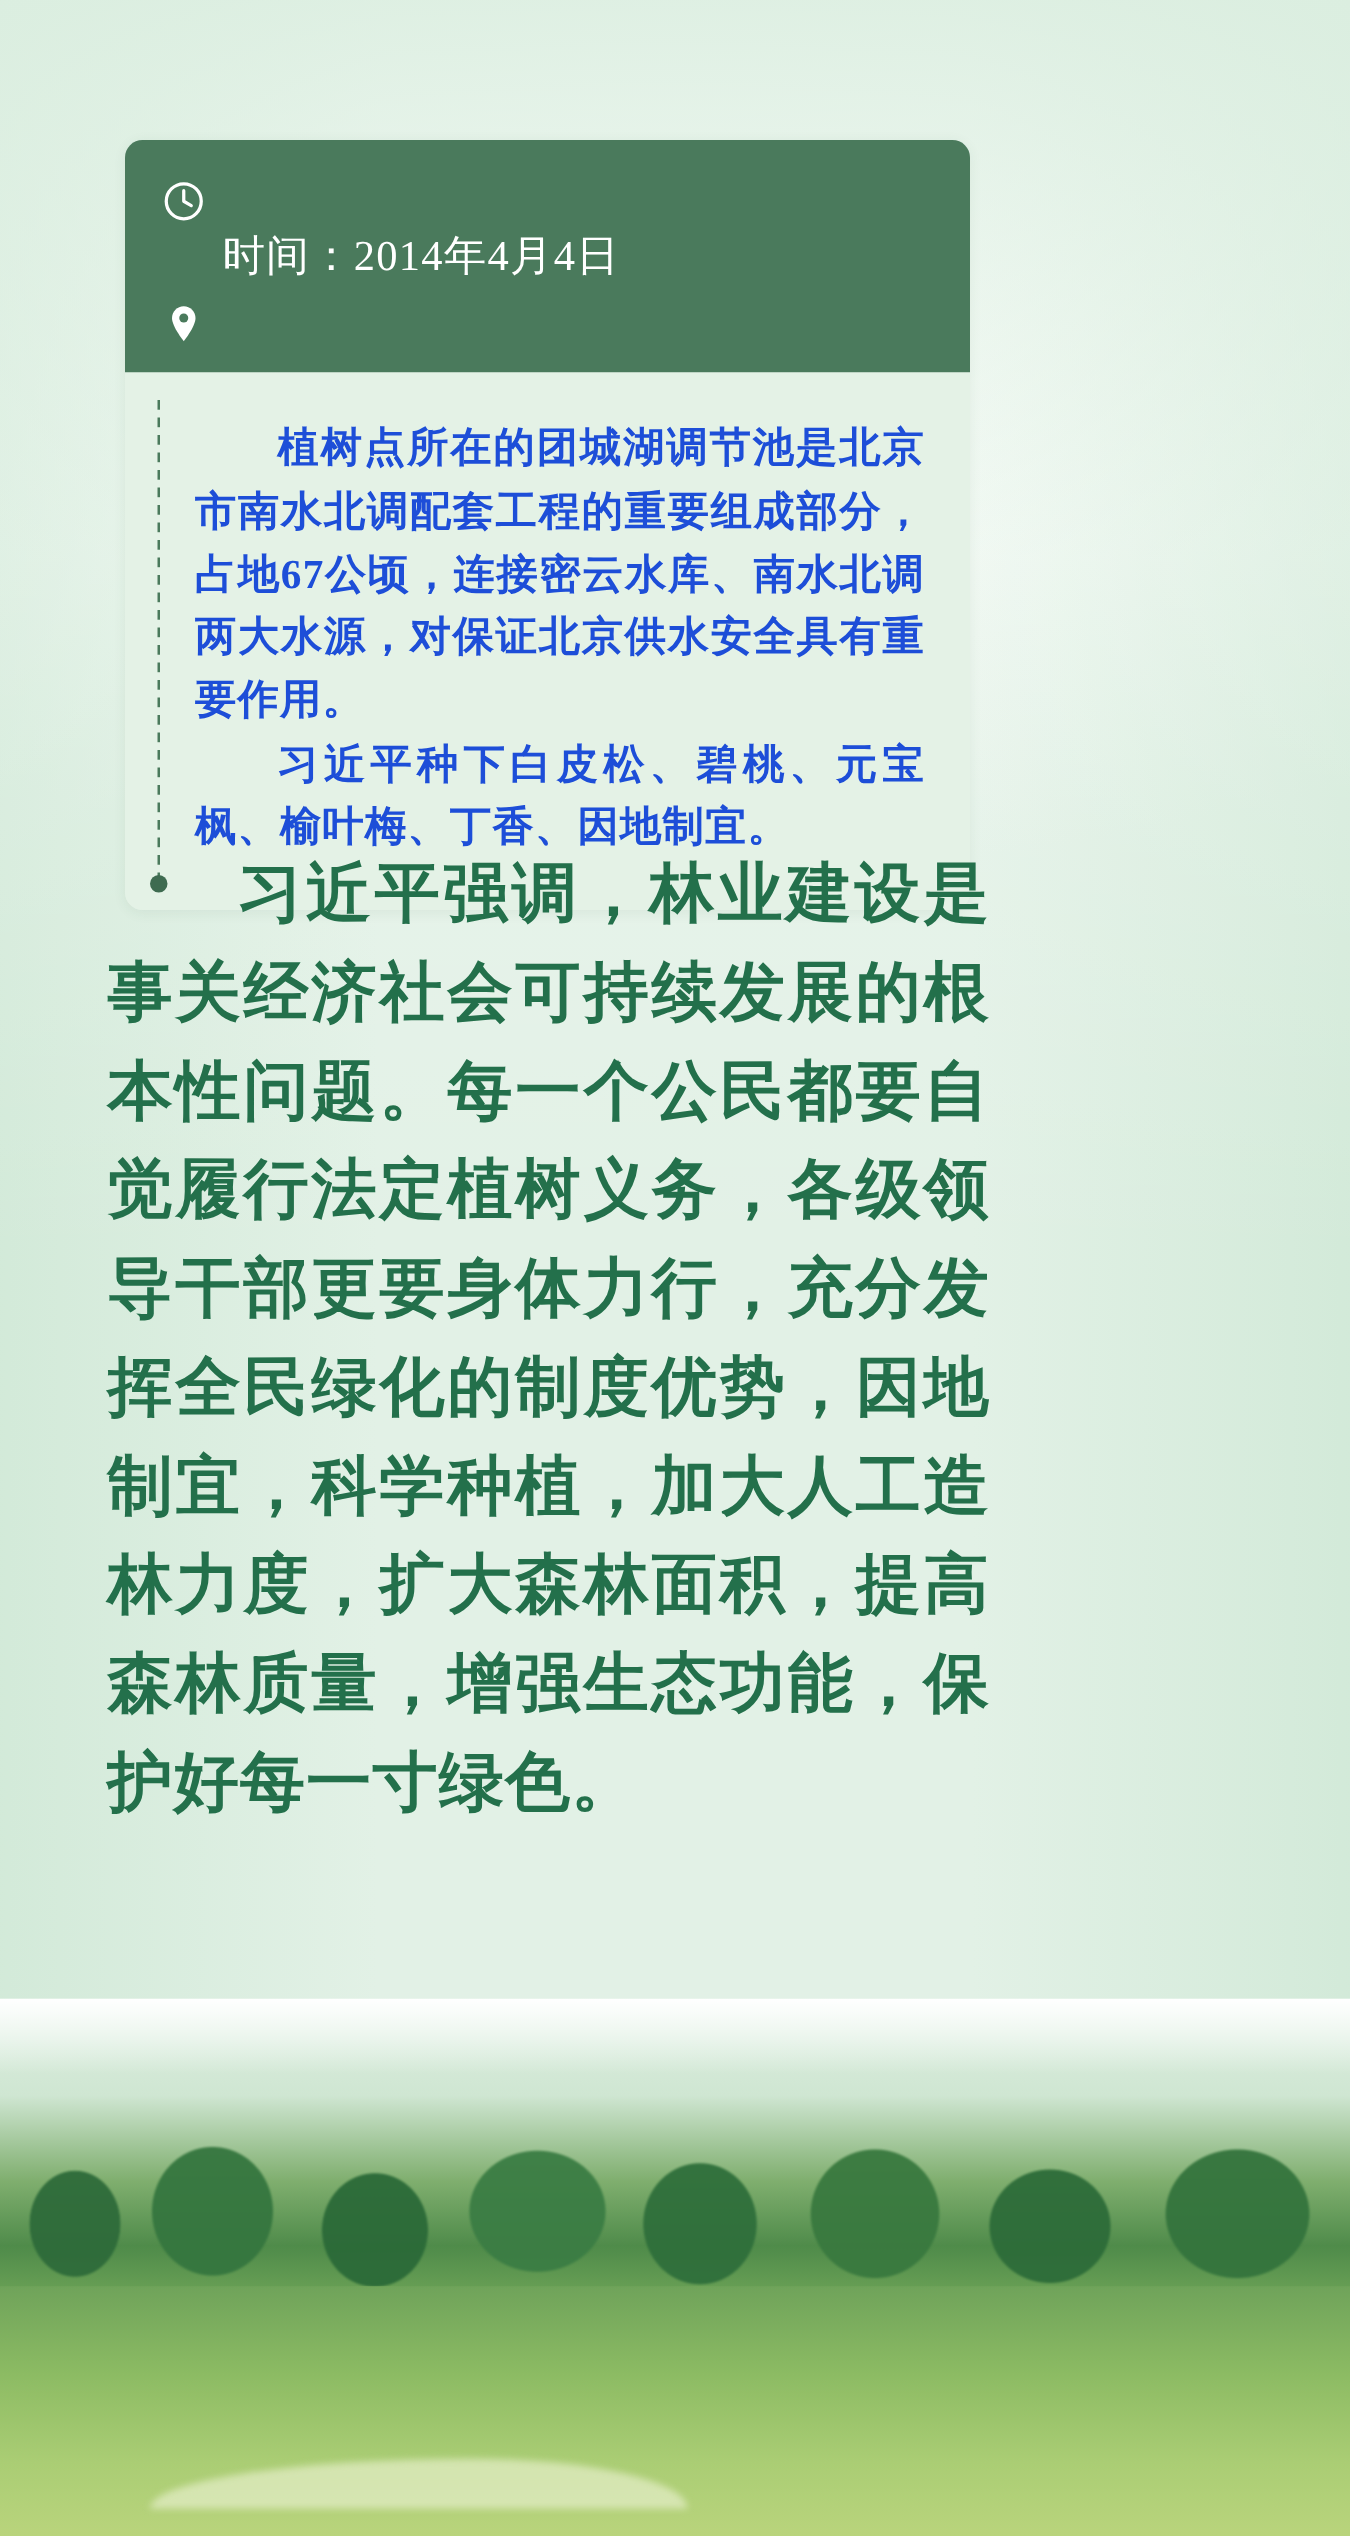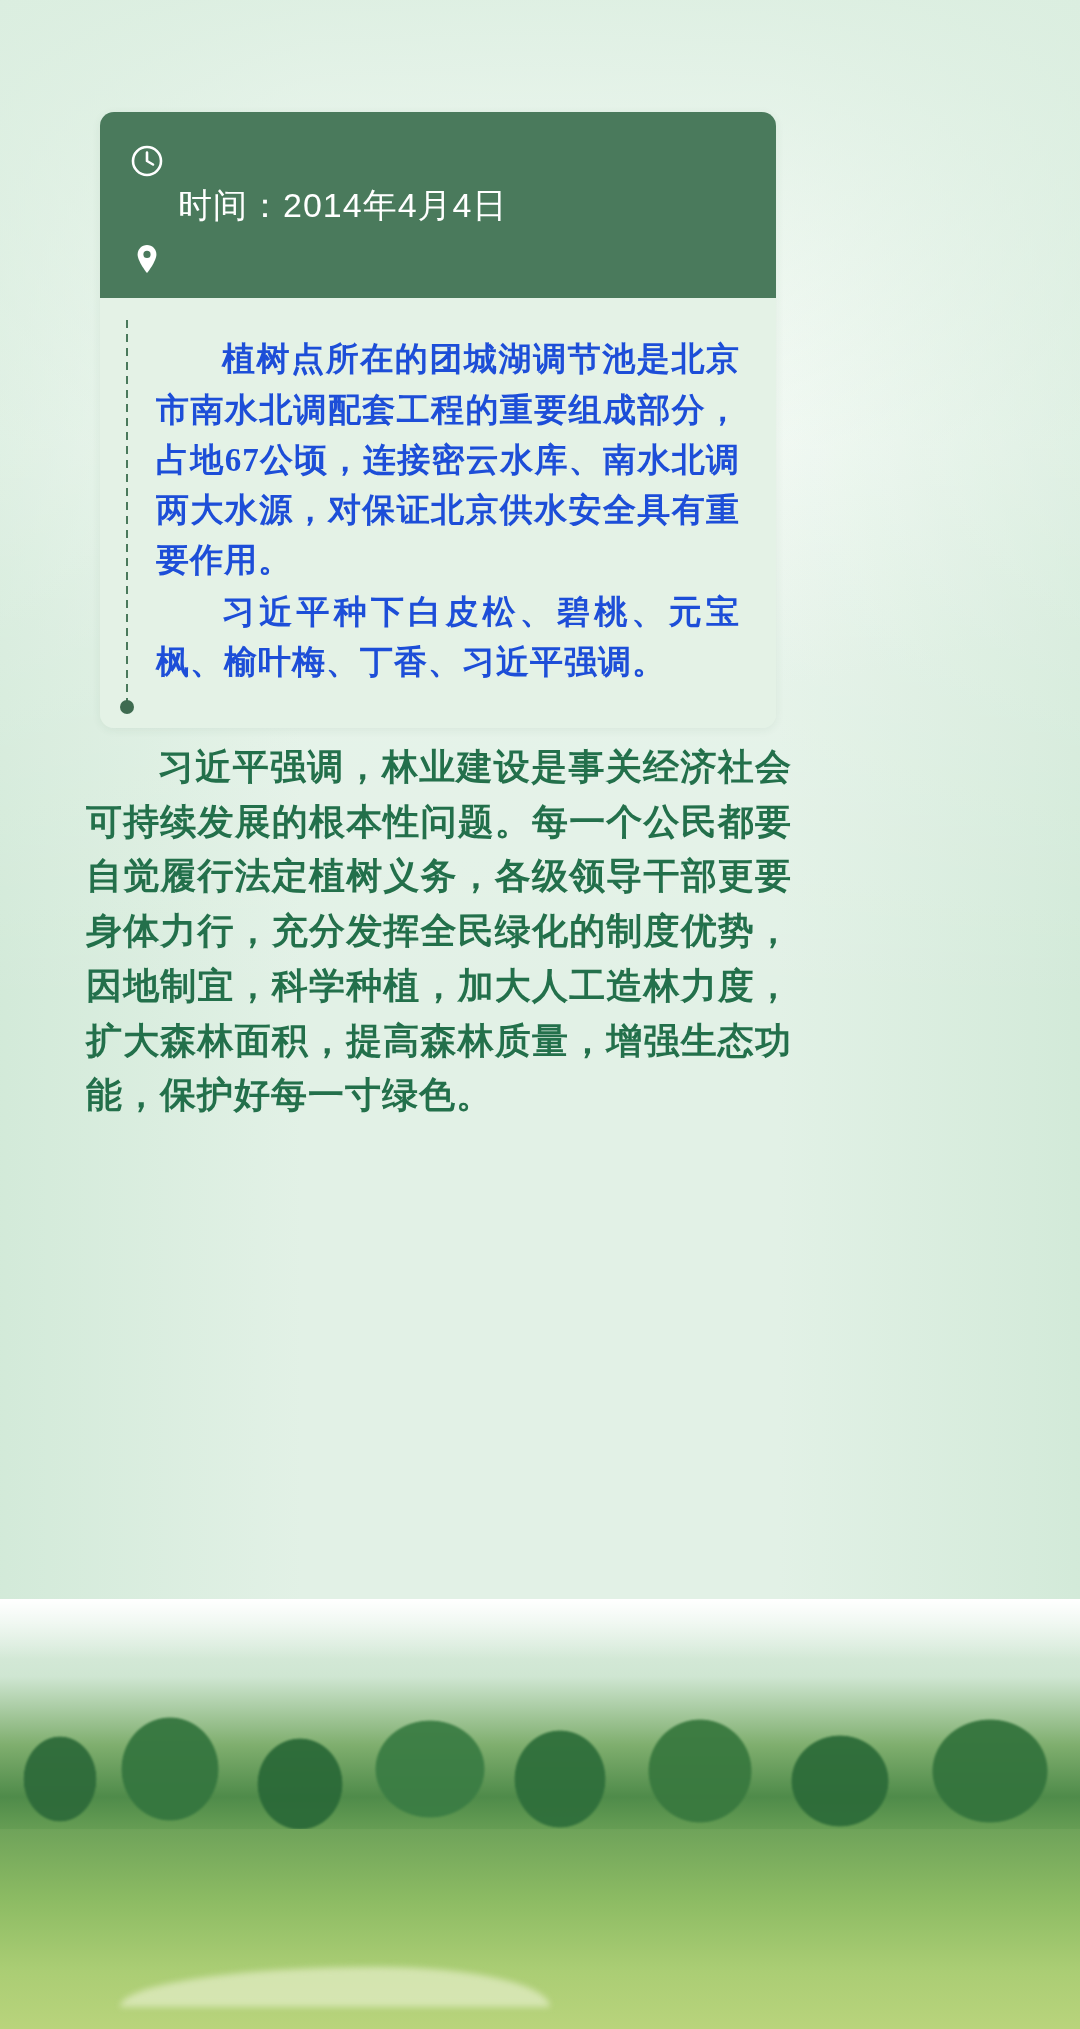--- a/index.html
+++ b/index.html
@@ -38,21 +38,21 @@
   }
   .row{display:flex;align-items:flex-start;margin-bottom:8px;}
   .row:last-child{margin-bottom:0;}
   .ico{
     flex:0 0 auto;width:34px;height:34px;margin-right:14px;margin-top:6px;
     display:flex;align-items:center;justify-content:center;
   }
   .ico svg{display:block;}
   .row-text{
     font-size:34px;line-height:1.33;letter-spacing:1px;
-    font-family:Liberation Sans, sans-serif;
+    font-family:Liberation Serif, serif;
     white-space:pre-line;
   }
   .card-body{
     background:#e4f2e6;
     padding:36px 36px 40px 56px;
     position:relative;
   }
   
   .dash{
     position:absolute;left:26px;top:22px;bottom:26px;width:2px;
@@ -72,24 +72,24 @@
     text-justify:inter-ideograph;
     text-indent:2em;
     letter-spacing:1px;
     font-weight:bold;
     font-family:"Liberation Serif","DejaVu Serif",serif;
   }
   .body-p + .body-p{margin-top:2px;}
 
   
   .statement{
-    position:absolute;left:86px;top:740px;width:706px;
+    position:absolute;left:86px;top:676px;width:706px;
     margin:0;
     color:#23704b;
-    font-size:36px;
+    font-size:52px;
     line-height:1.52;
     letter-spacing:1px;
     text-align:justify;
     text-justify:inter-ideograph;
     text-indent:2em;
     font-weight:bold;
     font-family:"Liberation Serif","DejaVu Serif",serif;
   }
 
   
@@ -190,21 +190,21 @@
           </svg>
         </span>
       </div>
 
     </div>
 
     <div class="card-body">
       <span class="dash"></span>
       <span class="dot"></span>
       <p class="body-p">植树点所在的团城湖调节池是北京市南水北调配套工程的重要组成部分，占地67公顷，连接密云水库、南水北调两大水源，对保证北京供水安全具有重要作用。</p>
-      <p class="body-p">习近平种下白皮松、碧桃、元宝枫、榆叶梅、丁香、习近平强调。</p>
+      <p class="body-p">习近平种下白皮松、碧桃、元宝枫、榆叶梅、丁香、因地制宜。</p>
     </div>
   </div>
 
   <p class="statement">习近平强调，林业建设是事关经济社会可持续发展的根本性问题。每一个公民都要自觉履行法定植树义务，各级领导干部更要身体力行，充分发挥全民绿化的制度优势，因地制宜，科学种植，加大人工造林力度，扩大森林面积，提高森林质量，增强生态功能，保护好每一寸绿色。</p>
 
   <div class="logos">
     <div class="logo-people">
       <span class="cn">人民网</span>
       <span class="sub">中国共产党新闻网</span>
       <span class="url">cpc.people.cn</span>

